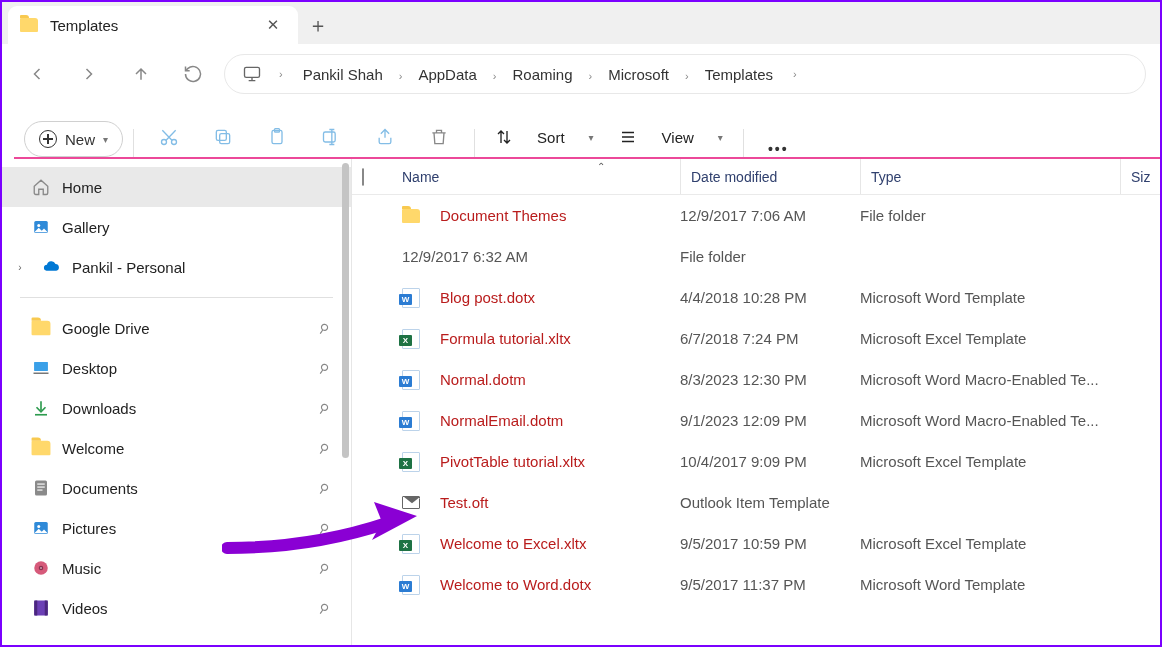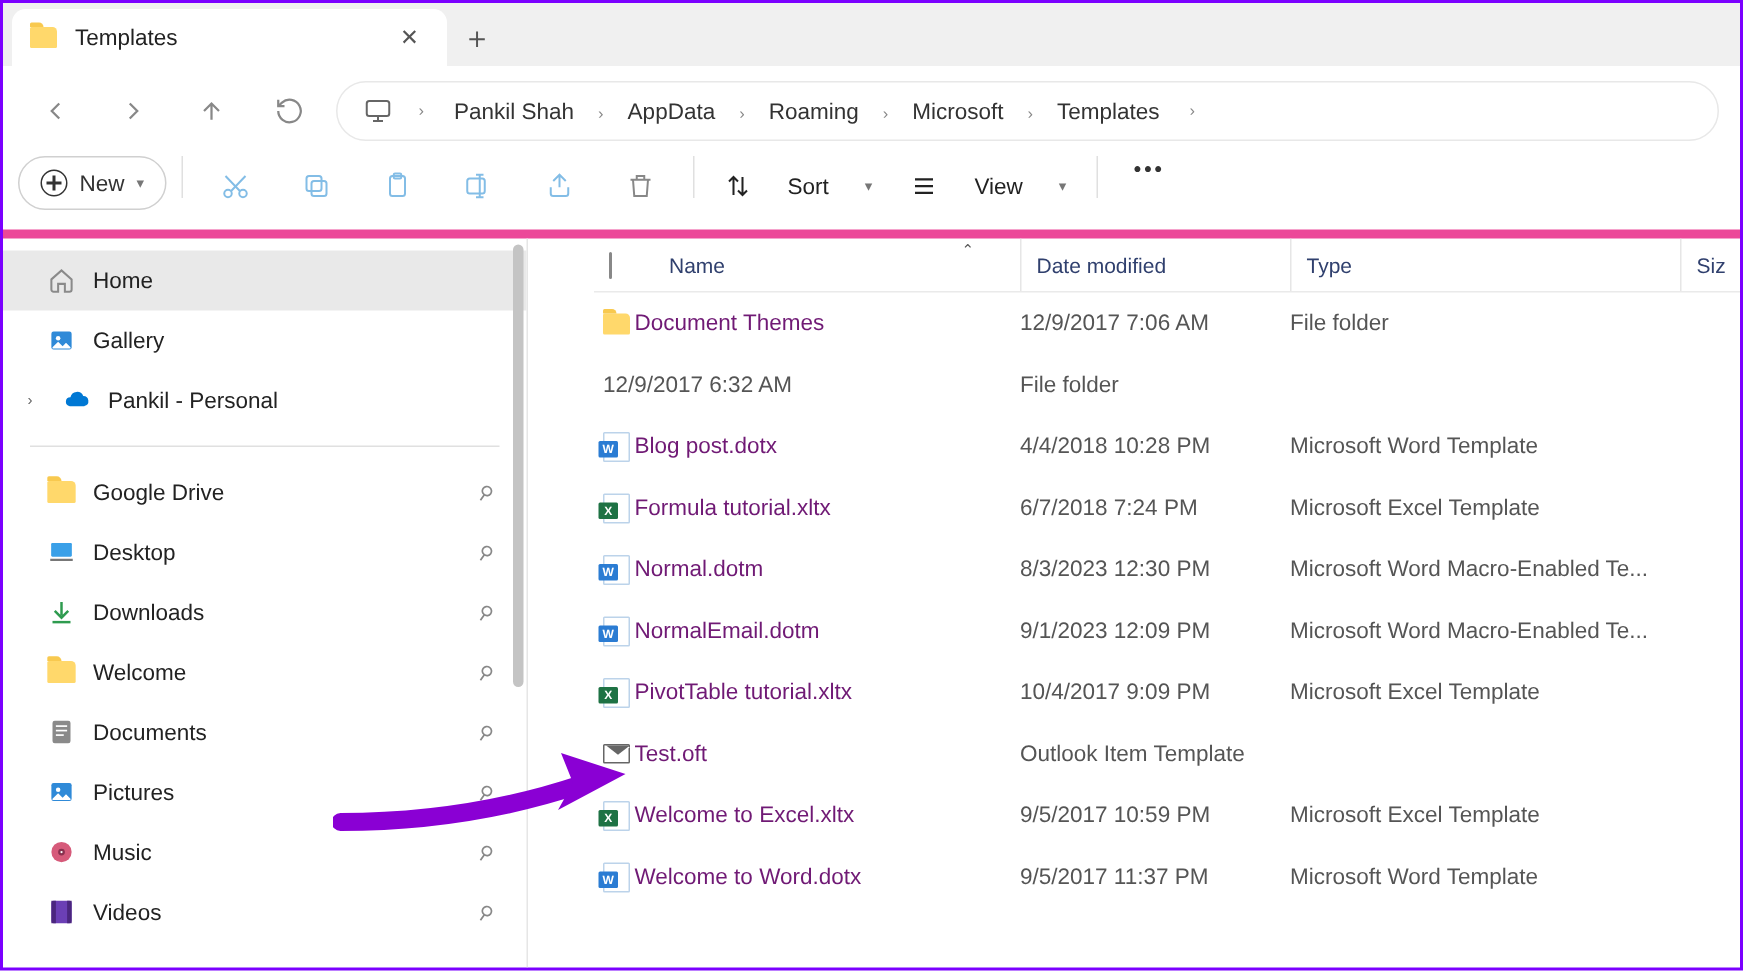--- a/index.html
+++ b/index.html
@@ -83,25 +83,26 @@
     color:#333;
     font-size:15px;
   }
   .seg { padding:4px 12px; border-radius:4px;margin-top:48px; }
   .chev { color:#888; font-size:11px; padding:0 4px;}
   .addr-icon { width:38px;display:flex;justify-content:center;color:#666;}
 
   
   .toolbar {
     height:55px;
-    border-bottom:6px solid #ec4899;
+    border-bottom:2px solid #ec4899;
     display:flex;
-    align-items:flex-start;
+    align-items:flex-end;
     gap:4px;
     padding:0 10px;
+    margin-left:12px;
   }
   .new-btn {
     display:flex;align-items:center;gap:8px;
     height:36px;
     border:1px solid #d0d0d0;
     border-radius:18px;
     padding:0 14px;
     font-size:15px;
   }
   .plus-circle{
@@ -164,34 +165,33 @@
   .cols {
     display:grid;
     grid-template-columns: 40px 1fr 180px 260px 40px;
     align-items:center;
     height:36px;
     font-size:14px;
     color:#30406e;
     border-bottom:1px solid #eaeaea;
     padding-left:10px;
     position:relative;
-    margin-left:44px;
   }
   .col-sep{border-left:1px solid #e6e6e6;height:100%;display:flex;align-items:center;padding-left:10px;}
   .rows{}
   .row{
     display:grid;
     grid-template-columns: 40px 1fr 180px 260px 40px;
     align-items:center;
     height:41px;
     font-size:15px;
     padding-left:10px;
     color:#555;
   }
-  .row .name{display:flex;align-items:center;gap:3px;color:#701a75;}
+  .row .name{display:flex;align-items:center;gap:20px;color:#b91c1c;}
   .file-ico{width:18px;height:20px;display:inline-flex;align-items:center;justify-content:center;}
   .cb{width:15px;height:15px;border:1.5px solid #888;border-radius:3px;}
   .sortind{color:#555;font-size:10px;position:absolute;left:245px;top:2px;}
 
   
   .word-badge,.excel-badge{
     width:18px;height:20px;border:1px solid #bcd3ea;background:#fff;position:relative;border-radius:1px;
   }
   .word-badge::after{content:"W";position:absolute;left:-4px;top:5px;width:13px;height:11px;
     background:#2b7cd3;color:#fff;font-size:8px;font-weight:bold;display:flex;align-items:center;justify-content:center;border-radius:1px;}

